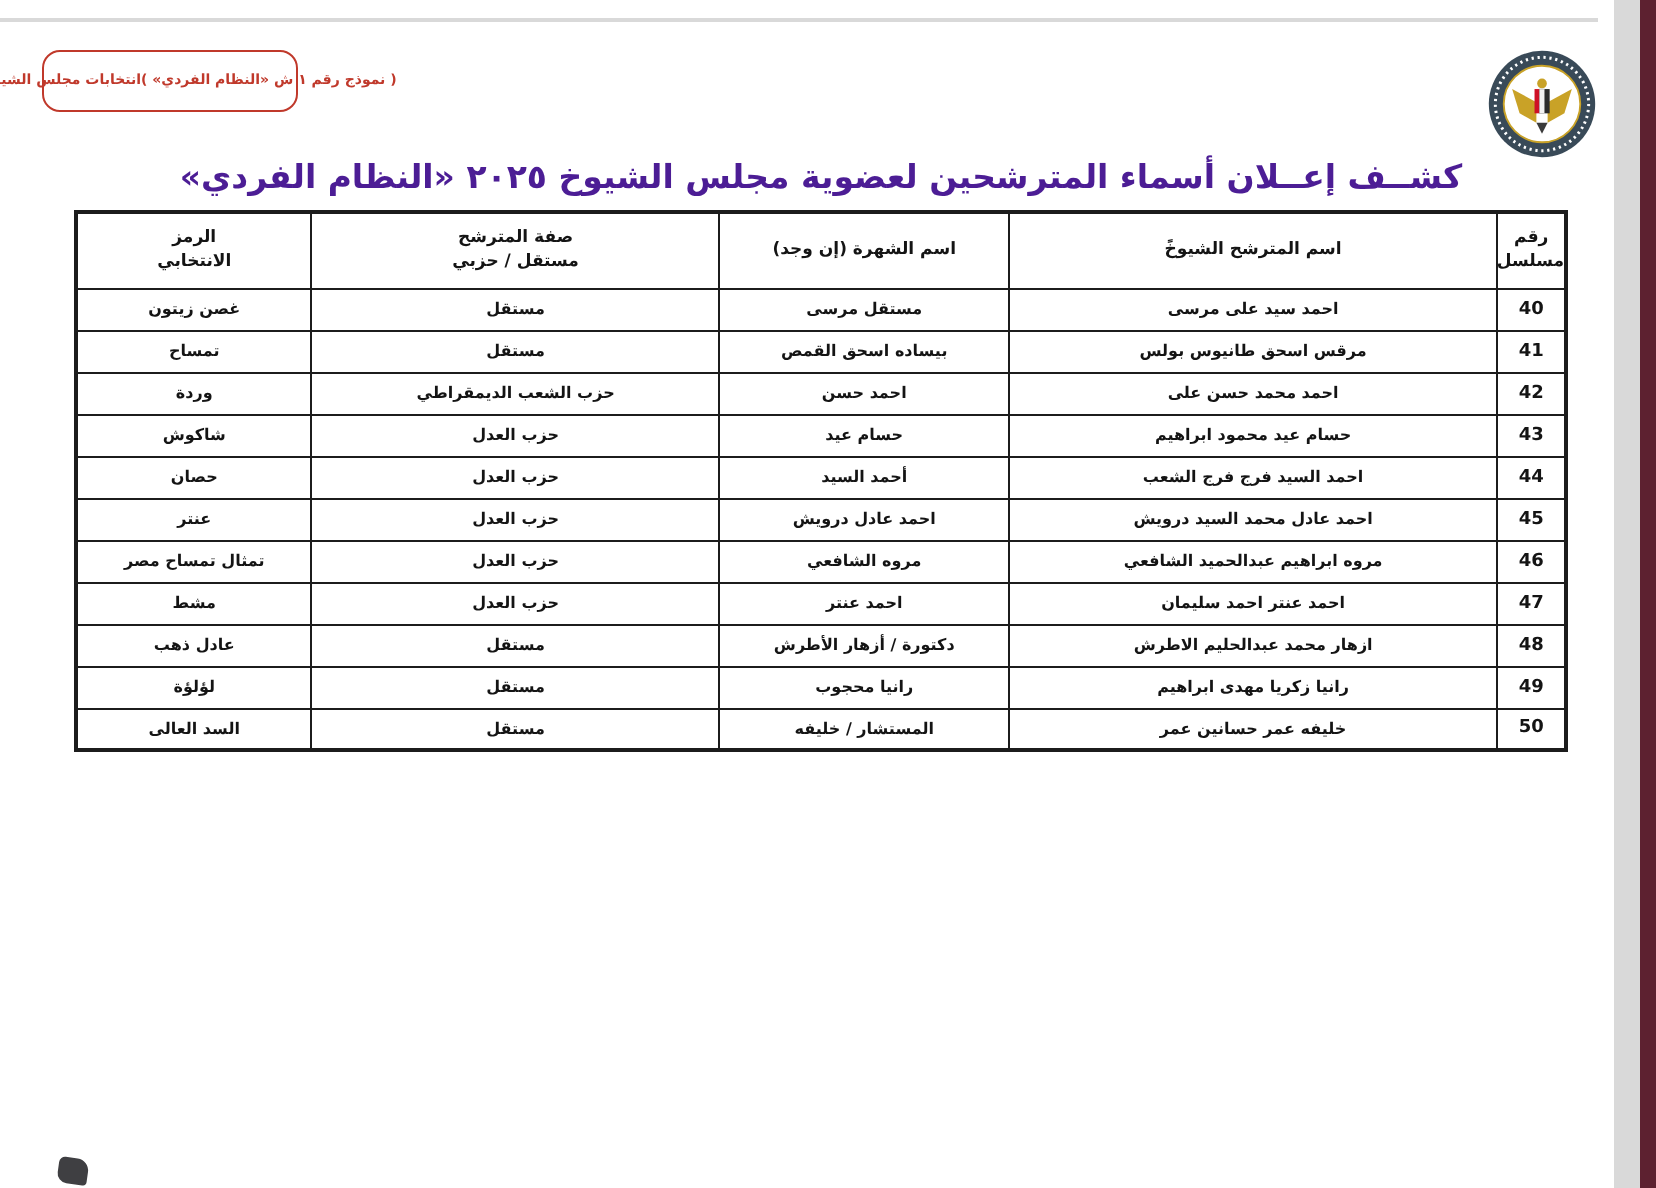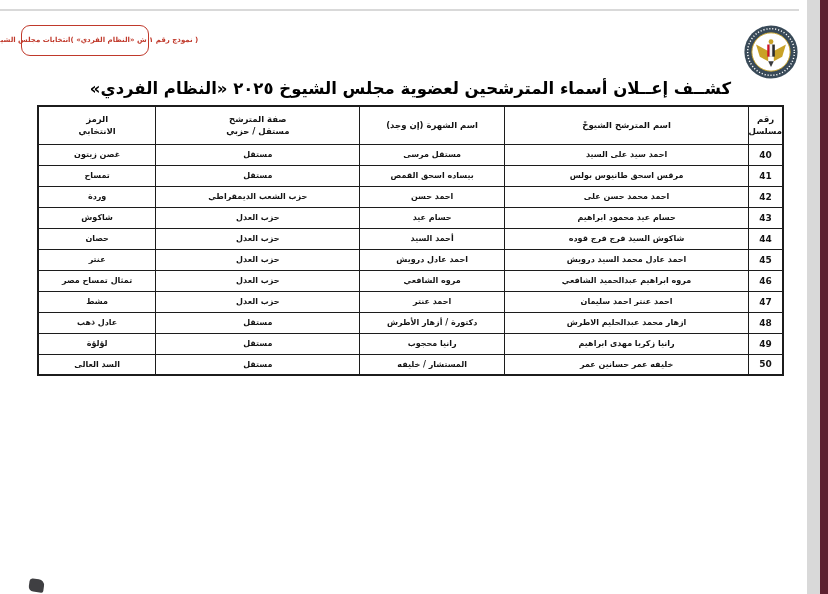--- a/index.html
+++ b/index.html
@@ -25,21 +25,21 @@
     display:flex; flex-direction:row; align-items:center; justify-content:center;
     padding:2px 3px; direction:rtl;
   }
   .form-box div { color:#c0392b; font-size:7px; font-weight:bold; line-height:1.45; white-space:nowrap; }
 
   
   .logo { position:absolute; right:29px; top:24px; width:56px; height:56px; }
 
   
   .title-wrap { position:absolute; top:79px; left:37px; width:747px; text-align:center; }
-  .title { color:#000000; font-size:16.5px; font-weight:bold; letter-spacing:.2px;text-align:center; }
+  .title { color:#4c1d95; font-size:16.5px; font-weight:bold; letter-spacing:.2px;text-align:center; }
 
   
   .tbl-wrap { position:absolute; top:105px; left:37px; width:747px; }
   table {
     width:100%; border-collapse:collapse; table-layout:fixed; direction:rtl;
     border:2px solid #1c1c1c;
   }
   th, td {
     border:1.4px solid #1c1c1c;
     text-align:center; vertical-align:middle;
@@ -118,21 +118,21 @@
         </th>
         <th>
           <div class="hl1">الرمز</div>
           <div class="hl2">الانتخابي</div>
         </th>
       </tr>
     </thead>
     <tbody>
         <tr>
           <td class="c-serial">40</td>
-          <td class="c-name">احمد سيد على السيد</td>
+          <td class="c-name">احمد سيد على مرسى</td>
           <td class="c-fame">مستقل مرسى</td>
           <td class="c-capacity">مستقل</td>
           <td class="c-symbol">غصن زيتون</td>
         </tr>
         <tr>
           <td class="c-serial">41</td>
           <td class="c-name">مرقس اسحق طانيوس بولس</td>
           <td class="c-fame">بيساده اسحق القمص</td>
           <td class="c-capacity">مستقل</td>
           <td class="c-symbol">تمساح</td>
@@ -146,21 +146,21 @@
         </tr>
         <tr>
           <td class="c-serial">43</td>
           <td class="c-name">حسام عيد محمود ابراهيم</td>
           <td class="c-fame">حسام عيد</td>
           <td class="c-capacity">حزب العدل</td>
           <td class="c-symbol">شاكوش</td>
         </tr>
         <tr>
           <td class="c-serial">44</td>
-          <td class="c-name">شاكوش السيد فرج فرج قوده</td>
+          <td class="c-name">احمد السيد فرج فرج الشعب</td>
           <td class="c-fame">أحمد السيد</td>
           <td class="c-capacity">حزب العدل</td>
           <td class="c-symbol">حصان</td>
         </tr>
         <tr>
           <td class="c-serial">45</td>
           <td class="c-name">احمد عادل محمد السيد درويش</td>
           <td class="c-fame">احمد عادل درويش</td>
           <td class="c-capacity">حزب العدل</td>
           <td class="c-symbol">عنتر</td>

